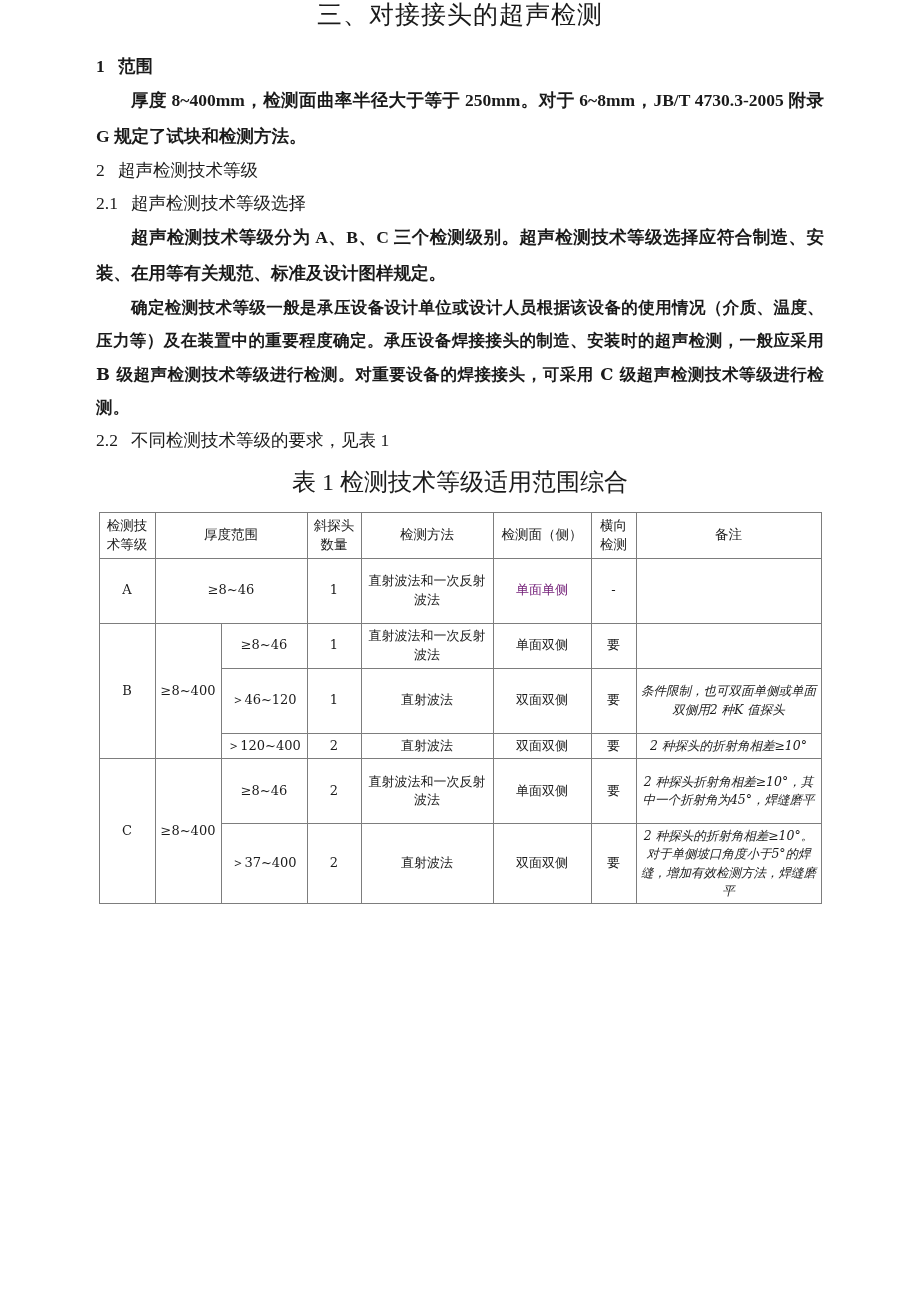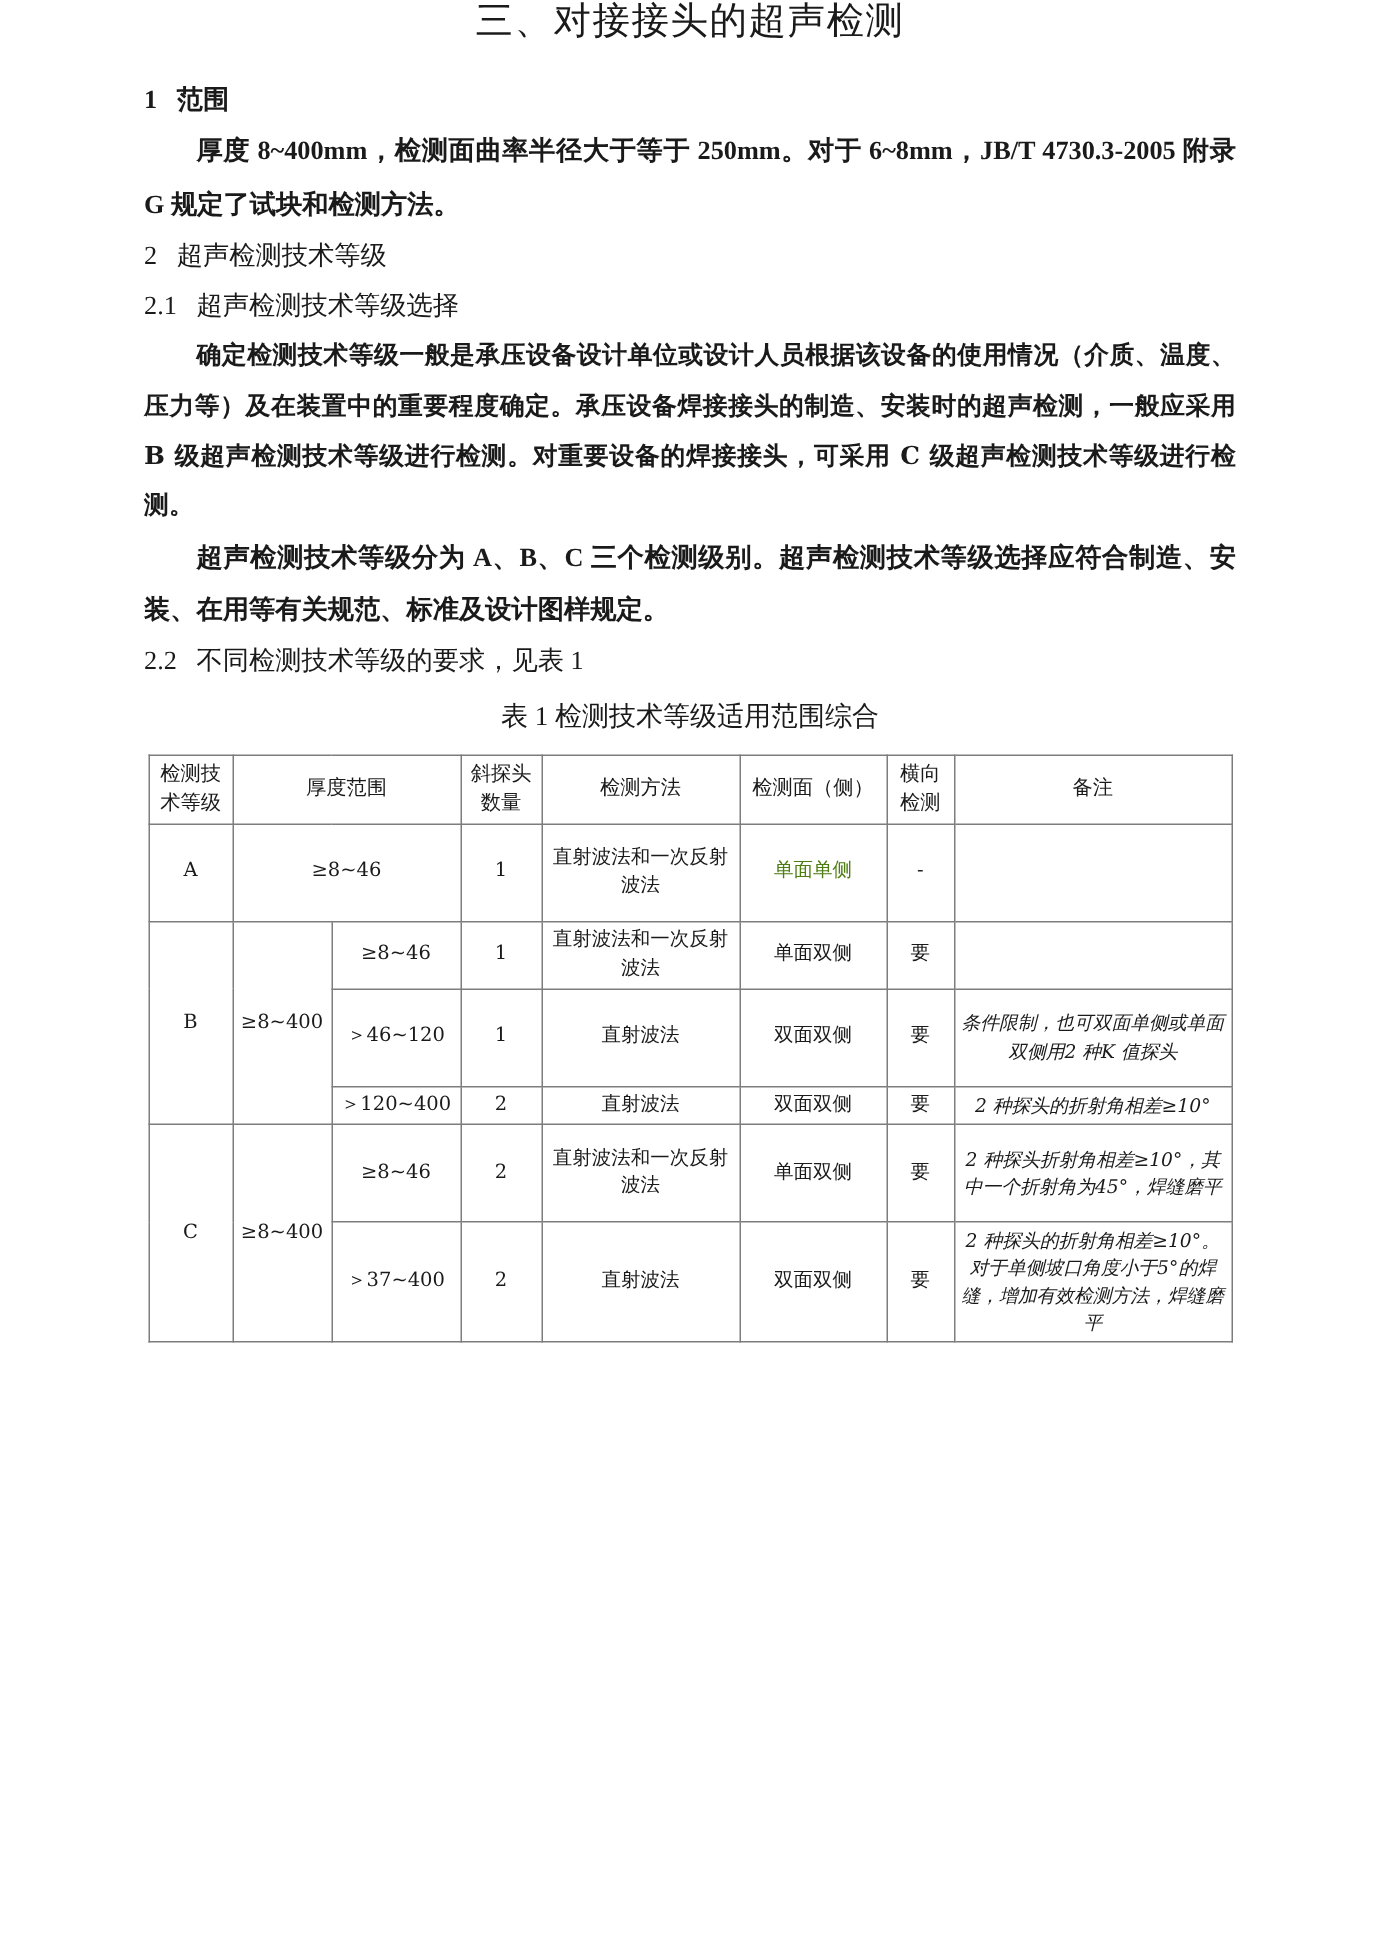--- a/index.html
+++ b/index.html
@@ -54,21 +54,21 @@
   .para.alt {
     font-family: "DejaVu Serif", "Liberation Serif", serif;
     font-weight: bold;
     font-size: 16.5px;
     letter-spacing: 0.2px;
   }
 
   
   .table-caption {
     text-align: center;
-    font-size: 18px;
+    font-size: 24px;
     margin: 6px 0 7px 0;
     line-height: 1.5;
   }
 
   
   table.grade-table {
     border-collapse: collapse;
     width: 722px;
     margin: 12px auto;
     table-layout: fixed;
@@ -90,39 +90,39 @@
   }
   .c-grade  { width: 56px; }
   .c-thick1 { width: 66px; }
   .c-thick2 { width: 86px; }
   .c-probe  { width: 54px; }
   .c-method { width: 132px; }
   .c-face   { width: 98px; }
   .c-trans  { width: 45px; }
   .c-remark { width: 185px; }
 
-  .cell-orange { color: #4d7c0f; }
+  .cell-orange { color: #701a75; }
   .cell-remark { font-size: 12.5px; line-height: 1.5; font-style: italic; }
   .cell-tall   { height: 58px; }
 </style>
 </head>
 <body>
 
 <div class="page">
 
   <h1 class="doc-title">三、对接接头的超声检测</h1>
 
   <div class="sec-heading h1">1   范围</div>
   <p class="para">厚度 8~400mm，检测面曲率半径大于等于 250mm。对于 6~8mm，JB/T 4730.3-2005 附录 G 规定了试块和检测方法。</p>
 
   <div class="sec-heading">2   超声检测技术等级</div>
 
   <div class="sec-heading">2.1   超声检测技术等级选择</div>
+  <p class="para">超声检测技术等级分为 A、B、C 三个检测级别。超声检测技术等级选择应符合制造、安装、在用等有关规范、标准及设计图样规定。</p>
   <p class="para alt">确定检测技术等级一般是承压设备设计单位或设计人员根据该设备的使用情况（介质、温度、压力等）及在装置中的重要程度确定。承压设备焊接接头的制造、安装时的超声检测，一般应采用 B 级超声检测技术等级进行检测。对重要设备的焊接接头，可采用 C 级超声检测技术等级进行检测。</p>
-  <p class="para">超声检测技术等级分为 A、B、C 三个检测级别。超声检测技术等级选择应符合制造、安装、在用等有关规范、标准及设计图样规定。</p>
 
   <div class="sec-heading">2.2   不同检测技术等级的要求，见表 1</div>
 
   <div class="table-caption">表 1  检测技术等级适用范围综合</div>
 
   <table class="grade-table">
     <colgroup>
       <col class="c-grade">
         <col class="c-thick1">
         <col class="c-thick2">

